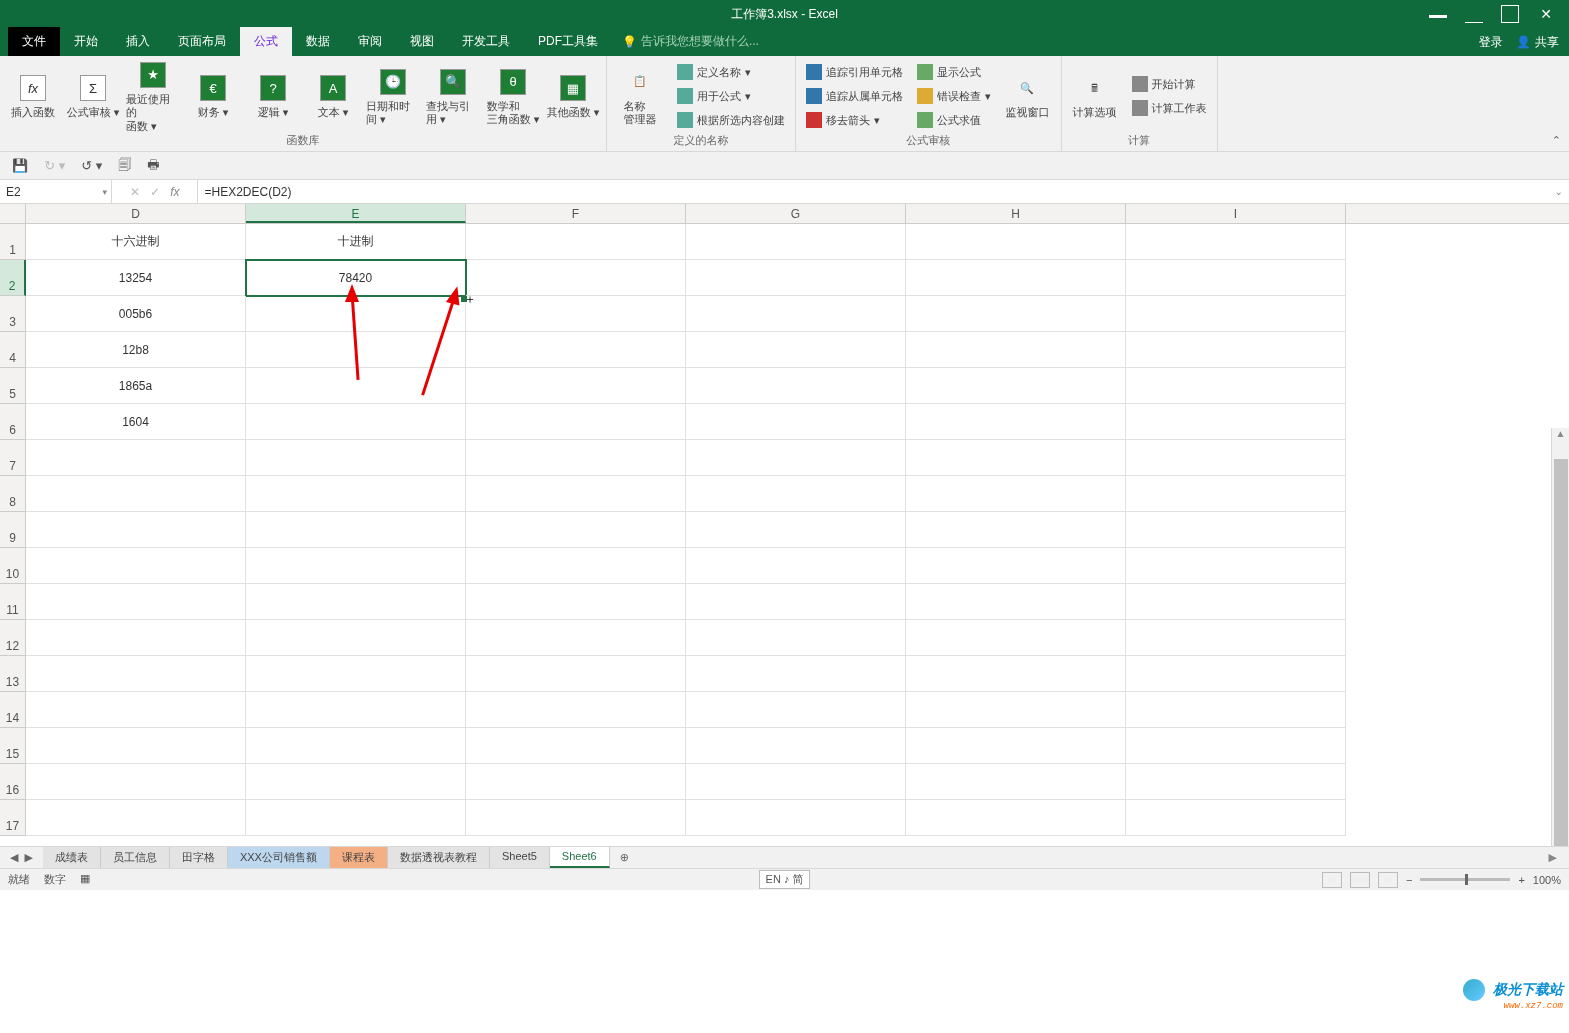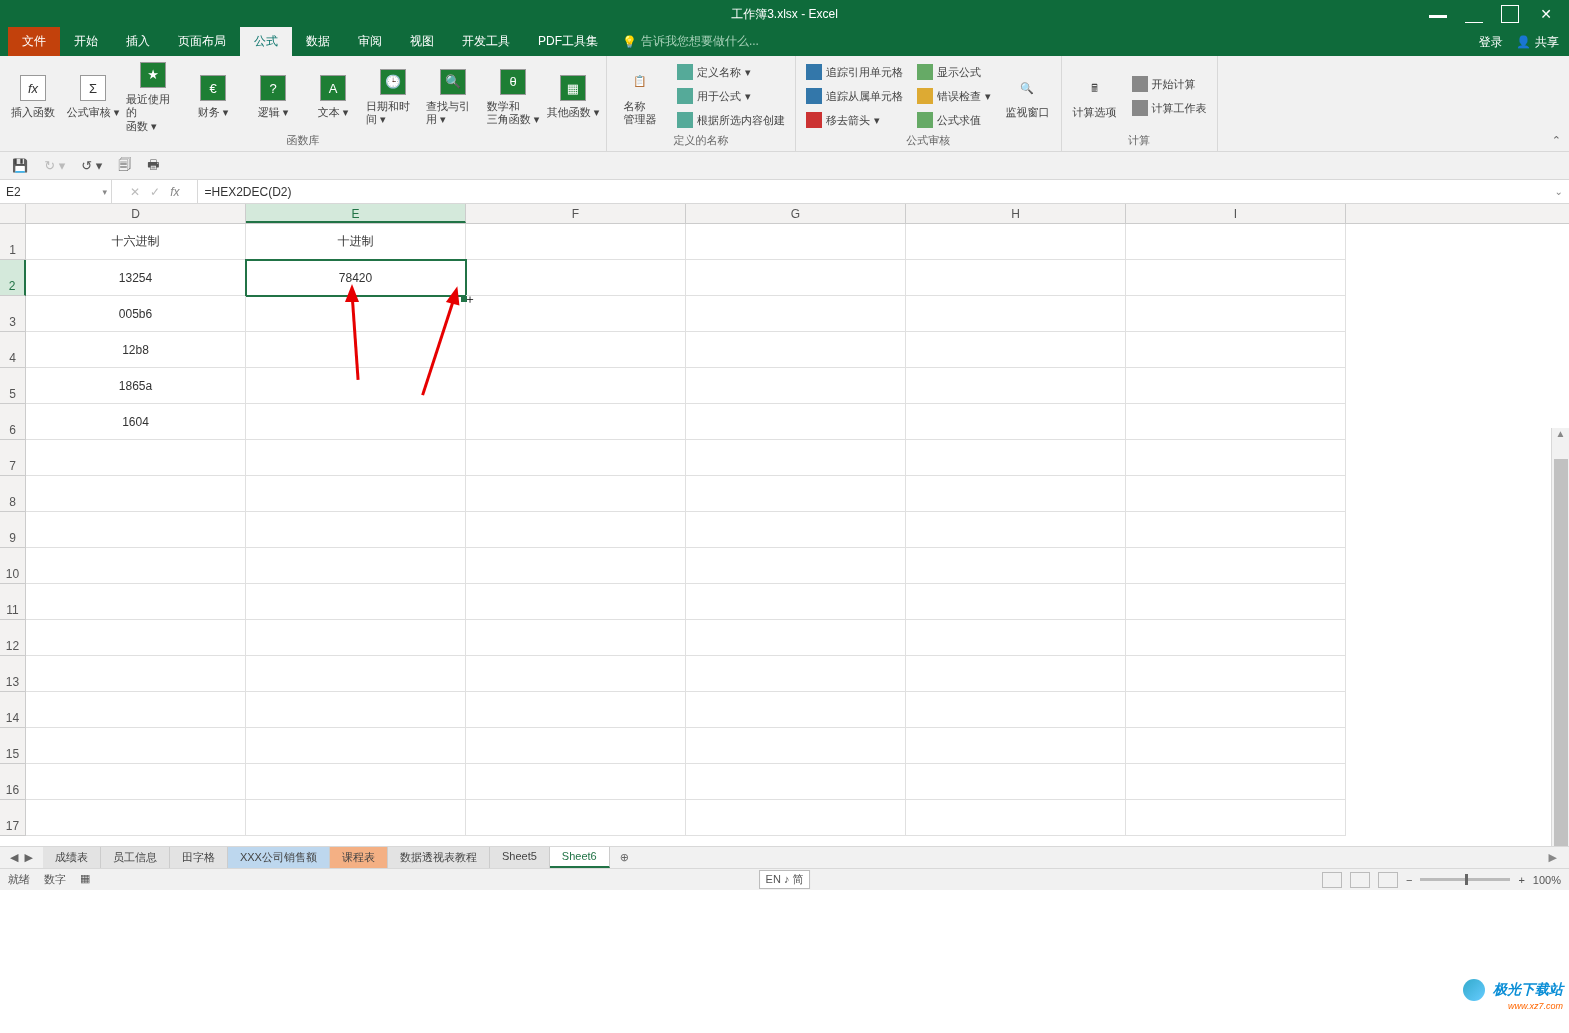--- a/index.html
+++ b/index.html
@@ -11,22 +11,22 @@
 .titlebar .win-controls { position: absolute; right: 0; display: flex; align-items: center; gap: 18px; padding-right: 14px; height: 100%; }
 .titlebar .win-controls span { display: inline-flex; align-items: center; justify-content: center; width: 18px; height: 18px; cursor: pointer; }
 .win-icon { border: 1px solid #fff; width: 11px; height: 11px; display: inline-block; }
 .win-min { border: none; border-bottom: 1px solid #fff; height: 0; width: 11px; }
 .win-max { width: 11px; height: 11px; }
 .win-close { font-size: 14px; }
 
 
 .menutabs { background: #0f6b3b; height: 28px; display: flex; align-items: flex-end; padding-left: 8px; position: relative; }
 .menutabs .tab { color: #fff; font-size: 12px; padding: 6px 14px; cursor: pointer; }
-.menutabs .tab.active { background: #f1f1f1; color: #0f766e; }
-.menutabs .file { background: #c2410c; }
+.menutabs .tab.active { background: #f1f1f1; color: #6d28d9; }
+.menutabs .file { background: #000000; }
 .menutabs .tellme { color: #a7d1b8; font-size: 12px; padding: 6px 10px; display: flex; align-items: center; gap: 4px; }
 .menutabs .right-controls { position: absolute; right: 10px; color: #fff; font-size: 12px; display: flex; gap: 14px; align-items: center; height: 100%; }
 
 
 .ribbon { background: #f1f1f1; height: 96px; border-bottom: 1px solid #d8d8d8; display: flex; position: relative; }
 .ribbon-group { display: flex; flex-direction: column; padding: 3px 6px 0 6px; border-right: 1px solid #d8d8d8; }
 .ribbon-group .items { display: flex; gap: 6px; flex: 1; align-items: center; }
 .ribbon-group .label { text-align: center; font-size: 11px; color: #666; padding-bottom: 3px; }
 .ribbon-bigbtn { display: flex; flex-direction: column; align-items: center; justify-content: center; font-size: 11px; color: #444; width: 54px; gap: 2px; cursor: pointer; line-height: 1.2; }
 .ribbon-bigbtn .icon-box { width: 32px; height: 32px; display: flex; align-items: center; justify-content: center; }
@@ -85,21 +85,21 @@
 .statusbar .center { position: absolute; left: 50%; transform: translateX(-50%); border: 1px solid #bbb; padding: 1px 6px; background: #fff; }
 .statusbar .right { display: flex; align-items: center; gap: 8px; }
 .view-btn { width: 20px; height: 16px; border: 1px solid #bbb; display: inline-block; }
 .zoom-slider { width: 90px; height: 3px; background: #bbb; position: relative; }
 .zoom-slider::before { content: ""; position: absolute; left: 50%; top: -4px; width: 3px; height: 11px; background: #666; }
 
 
 .watermark { position: absolute; right: 6px; bottom: 32px; display: flex; align-items: center; gap: 8px; }
 .watermark .logo { width: 22px; height: 22px; border-radius: 50%; background: linear-gradient(135deg,#3ac,#6cf); }
 .watermark .txt { font-size: 14px; color: #0b8ed6; font-style: italic; font-weight: bold; }
-.watermark .sub { position: absolute; right: 0; bottom: -10px; font-size: 9px; color: #f60; font-style: italic; }
+.watermark .sub { position: absolute; right: 0; bottom: -10px; font-size: 9px; color: #f60; font-style: italic; font-family: Liberation Mono, monospace; }
 .crosshair { position: absolute; font-size: 12px; color: #000; }
 </style>
 </head>
 <body>
 
 <div class="titlebar">
   <div class="center-title">工作簿3.xlsx - Excel</div>
   <div class="win-controls">
     <span>
         <span class="win-icon" style="border-bottom:3px solid #fff;border-top:none;border-left:none;border-right:none;height:8px;"></span>

